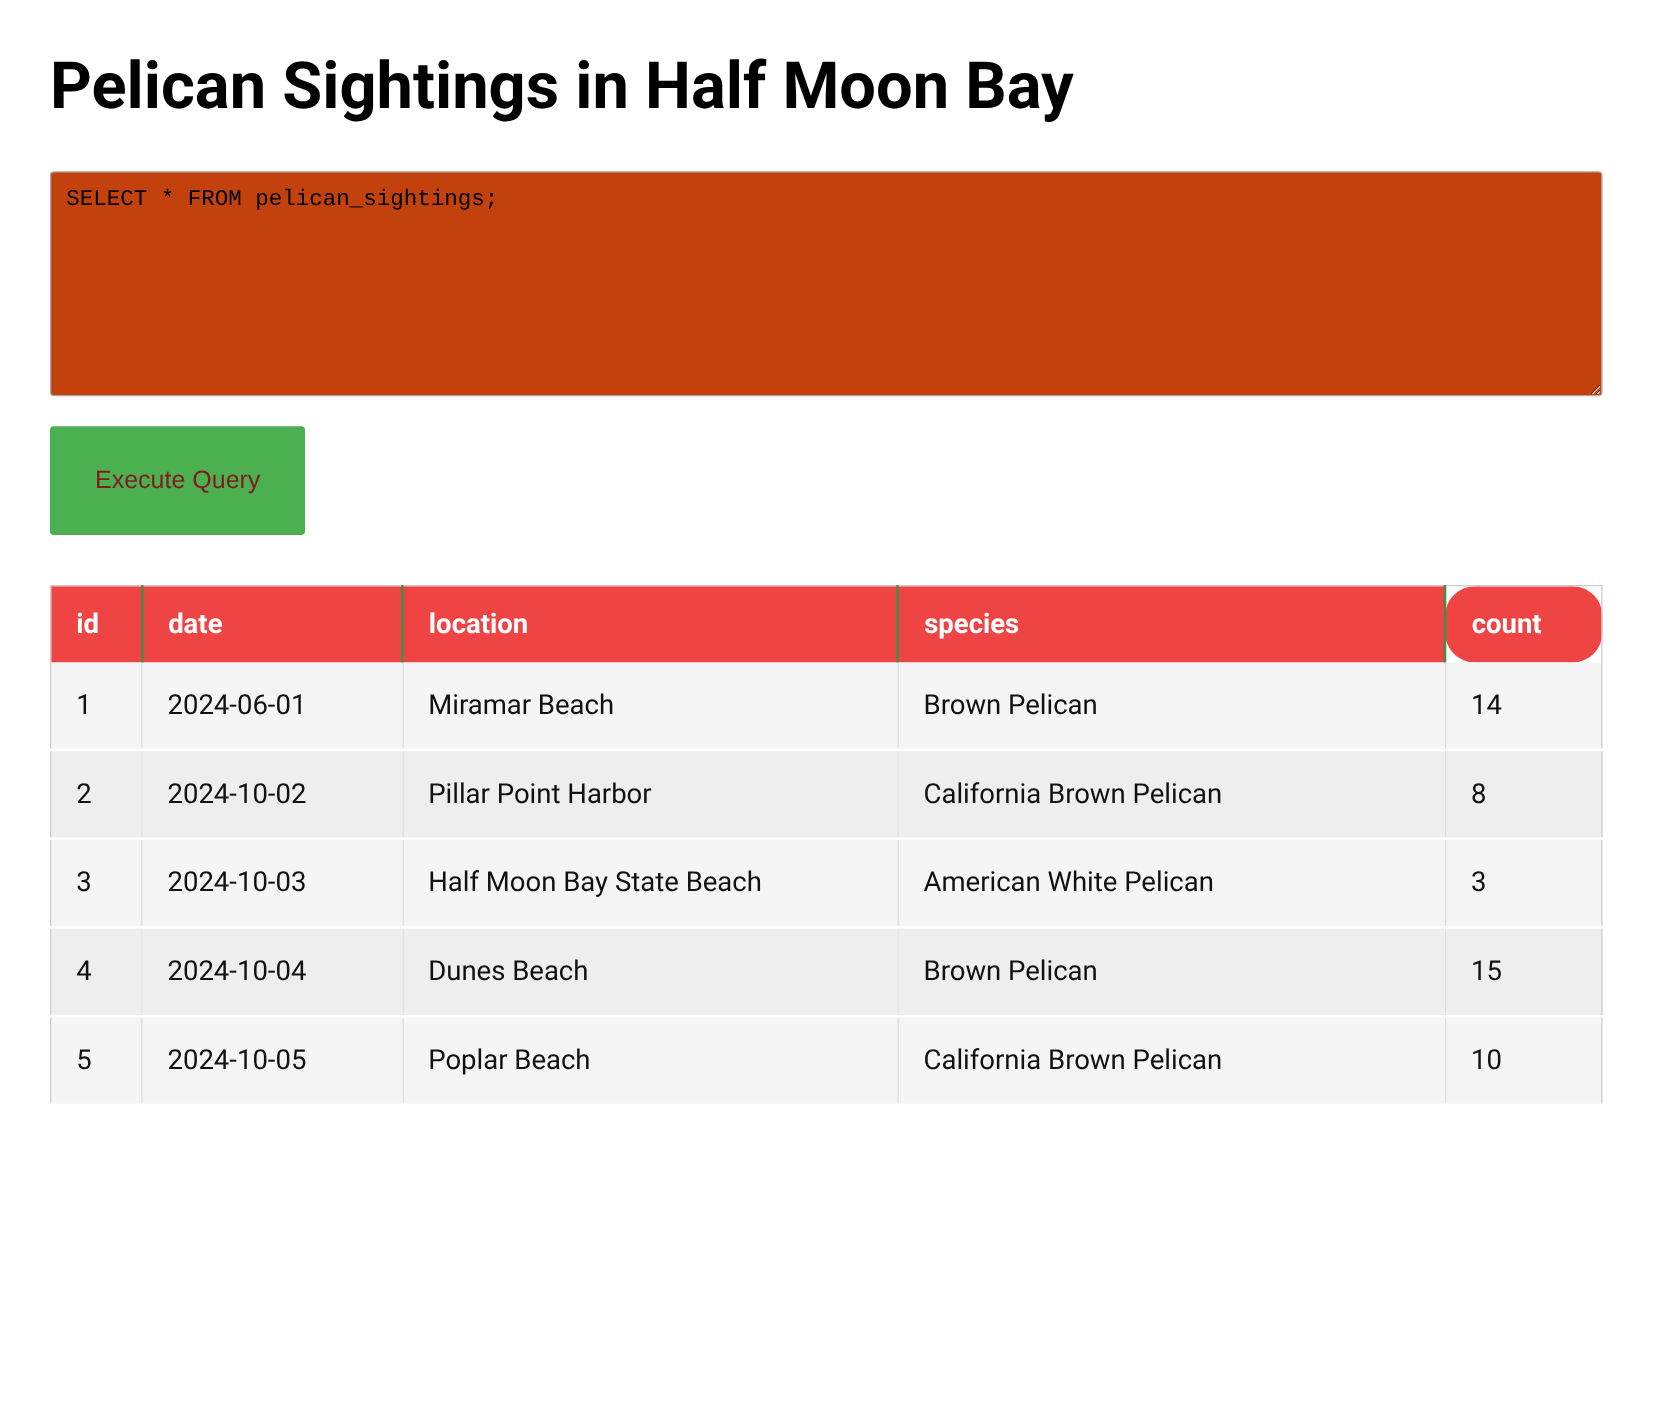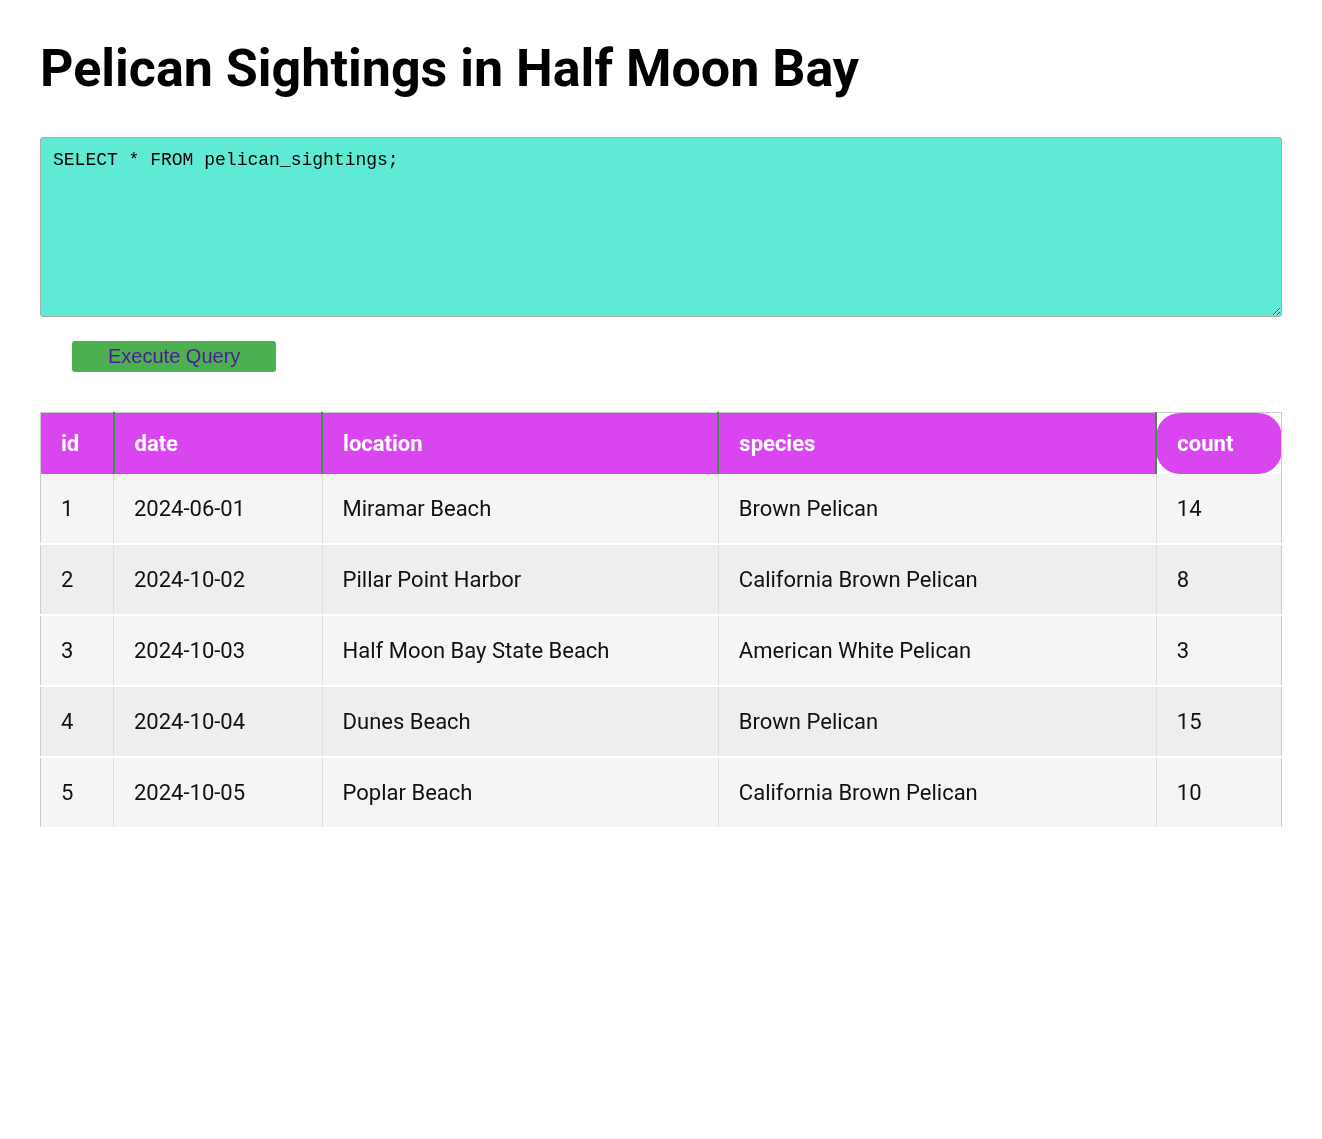--- a/index.html
+++ b/index.html
@@ -27,45 +27,44 @@
       width: 100%;
       height: 180px;
       border: 1px solid #aaa;
       border-radius: 3px;
       padding: 12px;
       font-family: 'Courier New', Courier, monospace;
       font-size: 18px;
       resize: vertical;
       outline: none;
       color: #000;
-      background: #5eead4;
+      background: #c2410c;
     }
 
     .execute-btn {
       margin-top: 20px;
       background-color: #4caf50;
-      color: #4c1d95;
+      color: #7f1d1d;
       border: none;
-      padding: 4px 36px;
+      padding: 32px 36px;
       font-size: 20px;
       font-weight: 500;
       border-radius: 3px;
       cursor: pointer;
-      margin-left: 32px;
     }
 
     .results-table {
       margin-top: 40px;
       width: 100%;
       border-collapse: collapse;
       border: 1px solid #ccc;
     }
 
     .results-table thead tr {
-      background-color: #d946ef;
+      background-color: #ef4444;
       color: #ffffff;
       margin-top: 28px;
     }
 
     .results-table thead th {
       padding: 18px 20px;
       text-align: left;
       font-size: 22px;
       font-weight: 700;
       border-right: 2px solid #3d9140;

